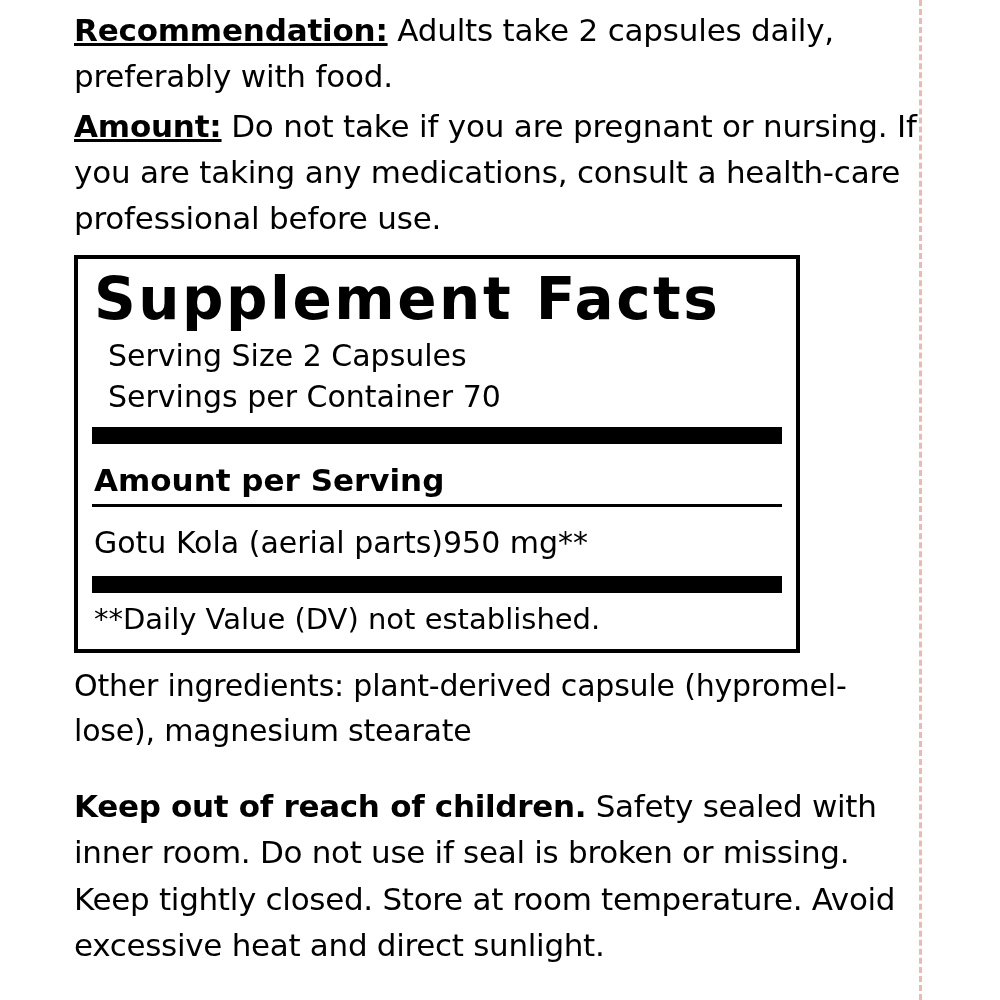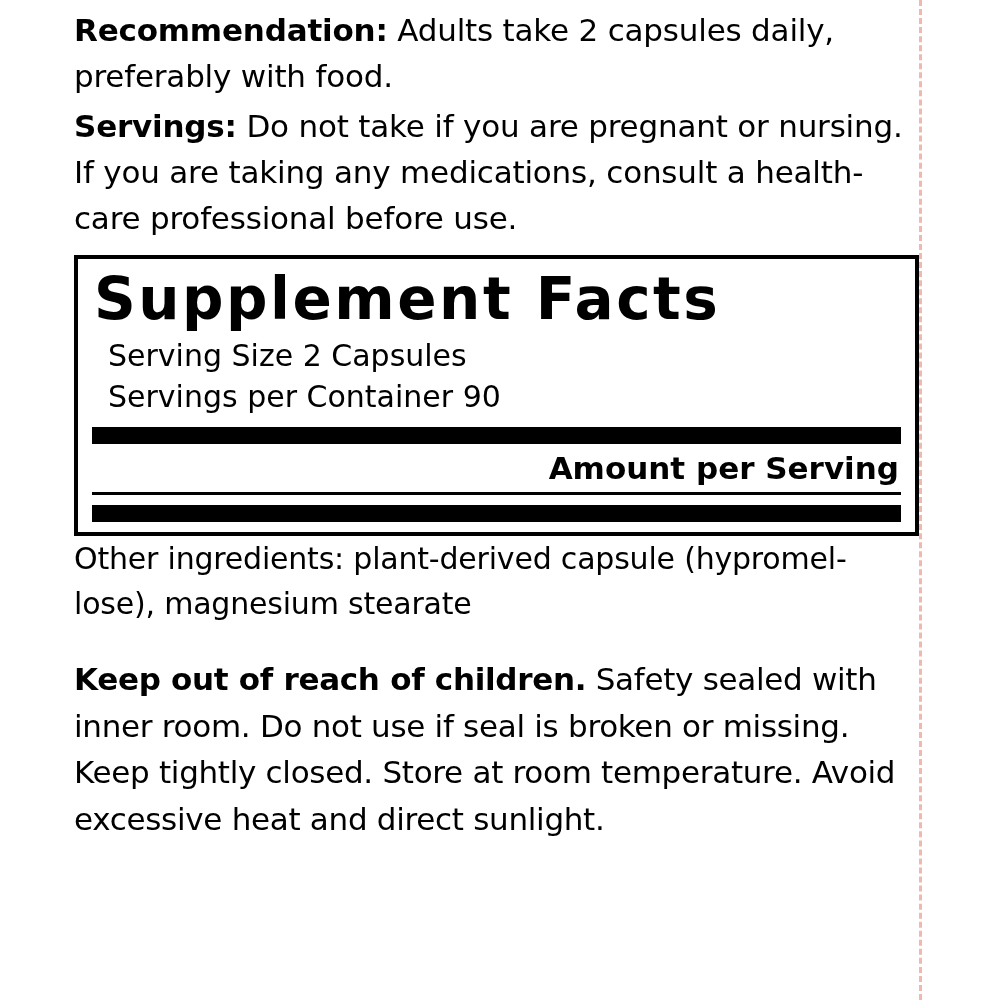--- a/index.html
+++ b/index.html
@@ -42,29 +42,30 @@
   }
 
   .para {
     font-size: 31px;
     line-height: 1.48;
     margin: 0 0 4px 0;
     letter-spacing: -0.2px;
   }
   .para .lead {
     font-weight: bold;
+    text-decoration: underline;
   }
 
   
   .facts {
     border: 4px solid #000;
     margin-top: 14px;
     padding: 0 0 0 0;
     box-sizing: border-box;
-    width: 845px;
+    width: 726px;
   }
   .facts-inner {
     padding: 6px 14px 10px 14px;
   }
   .facts-title {
     font-size: 58px;
     font-weight: bold;
     line-height: 1.05;
     letter-spacing: 2.5px;
     margin: 4px 0 6px 2px;
@@ -75,44 +76,45 @@
     line-height: 1.35;
     margin-left: 16px;
   }
   .bar-thick {
     height: 17px;
     background: #000;
     margin: 10px 0 0 0;
   }
   .row {
     display: flex;
-    justify-content: flex-end;
+    justify-content: flex-start;
     align-items: baseline;
     font-size: 30px;
     padding: 6px 2px 6px 2px;
+    margin-top: 12px;
   }
   .row.bold {
     font-weight: bold;
     font-size: 31px;
   }
   .rule-thin {
     height: 3px;
     background: #000;
     margin: 0;
   }
   .footnote {
     font-size: 29px;
     padding: 8px 2px 0 2px;
     line-height: 1.3;
   }
 
   .other {
     font-size: 30px;
     line-height: 1.5;
-    margin-top: 0;
+    margin-top: 10px;
     letter-spacing: -0.2px;
   }
   .keep {
     font-size: 31px;
     line-height: 1.5;
     margin-top: 26px;
     letter-spacing: -0.3px;
   }
   .keep .lead { font-weight: bold; margin-top: 32px; }
 </style>
@@ -120,33 +122,38 @@
 <body>
 
 <div class="page">
 
   <div class="cut-line"></div>
 
   <div class="content">
 
     <p class="para"><span class="lead">Recommendation:</span><span> Adults take 2 capsules daily, preferably with food.</span></p>
 
-    <p class="para"><span class="lead">Servings:</span><span> Do not take if you are pregnant or nursing. If you are taking any medications, consult a health-care professional before use.</span></p>
+    <p class="para"><span class="lead">Amount:</span><span> Do not take if you are pregnant or nursing. If you are taking any medications, consult a health-care professional before use.</span></p>
 
     <div class="facts">
       <div class="facts-inner">
         <div class="facts-title">Supplement Facts</div>
         <div class="serving-line">Serving Size 2 Capsules</div>
-        <div class="serving-line">Servings per Container 90</div>
+        <div class="serving-line">Servings per Container 70</div>
         <div class="bar-thick"></div>
         <div class="row bold">
           <span>Amount per Serving</span>
         </div>
         <div class="rule-thin"></div>
+        <div class="row">
+          <span>Gotu Kola (aerial parts)</span>
+          <span>950 mg**</span>
+        </div>
         <div class="bar-thick"></div>
+        <div class="footnote">**Daily Value (DV) not established.</div>
       </div>
     </div>
 
     <p class="other">Other ingredients: plant-derived capsule (hypromel-lose), magnesium stearate</p>
 
     <p class="keep"><span class="lead">Keep out of reach of children.</span><span> Safety sealed with inner room. Do not use if seal is broken or missing. Keep tightly closed. Store at room temperature. Avoid excessive heat and direct sunlight.</span></p>
 
   </div>
 </div>
 

